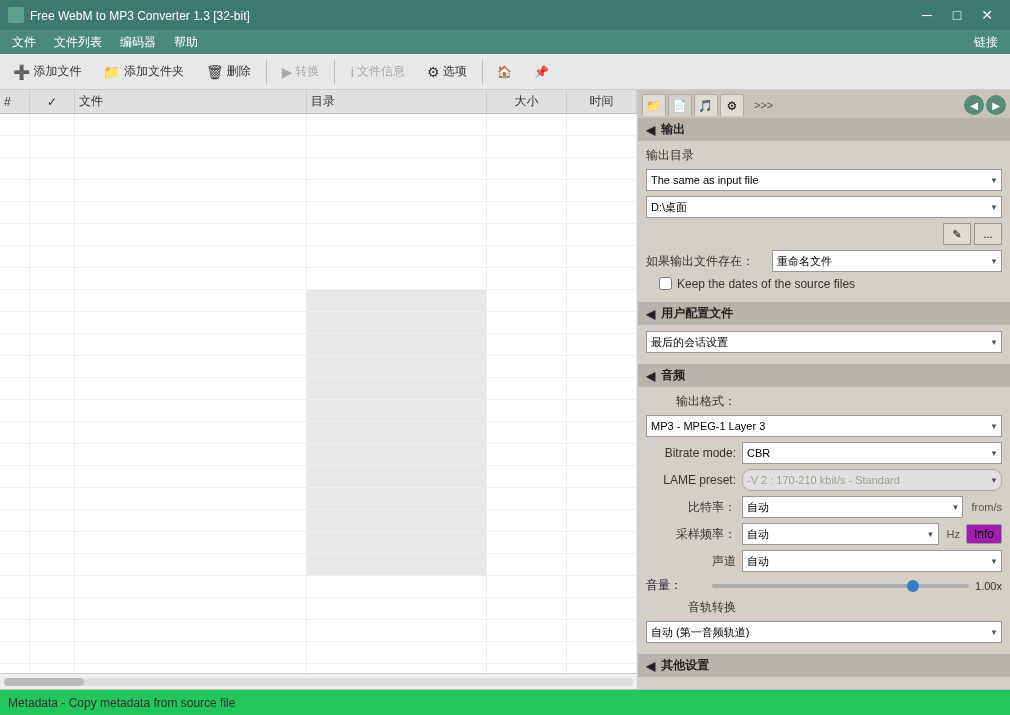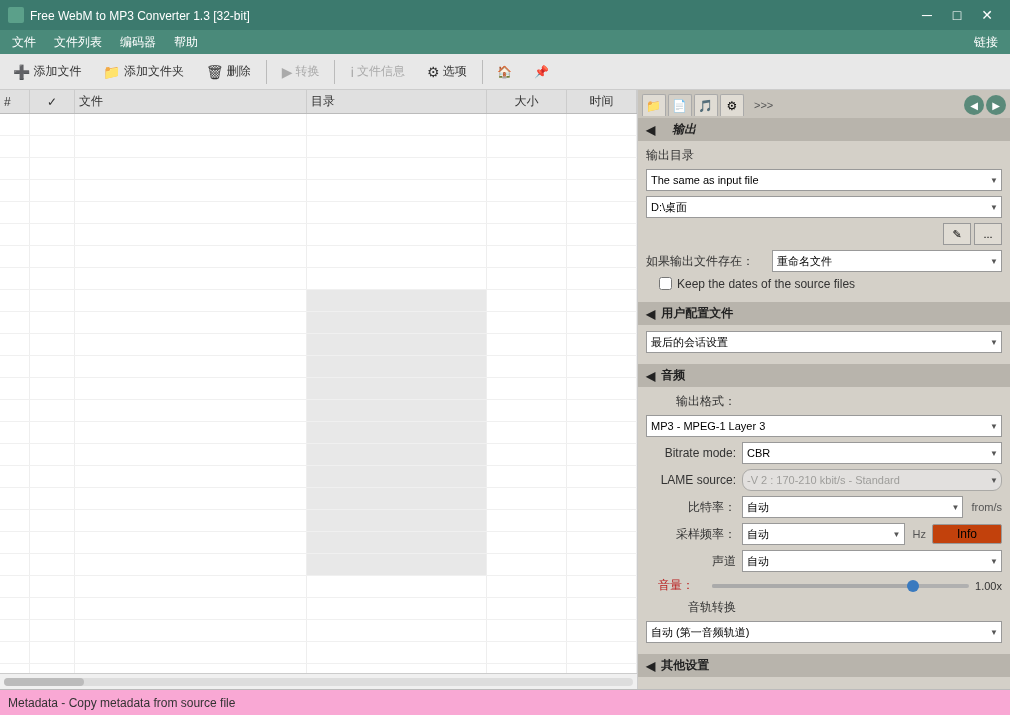--- a/index.html
+++ b/index.html
@@ -272,21 +272,21 @@
       white-space: nowrap;
     }
 
     
     .slider-row {
       display: flex;
       align-items: center;
       margin-bottom: 5px;
       gap: 6px;
     }
-    .slider-label { width: 60px; text-align: center; font-size: 12px; color: #b91c1c; font-family: Liberation Mono, monospace; }
+    .slider-label { width: 60px; text-align: left; font-size: 12px; color: #0f172a; font-family: Liberation Mono, monospace; }
     .slider-track {
       flex: 1;
       height: 4px;
       background: #b0b0b0;
       border-radius: 2px;
       position: relative;
     }
     .slider-fill {
       height: 100%;
       background: #aaa;
@@ -302,32 +302,32 @@
       transform: translateX(-50%);
     }
     .slider-value {
       font-size: 11px;
       color: #333;
       white-space: nowrap;
     }
 
     
     .info-btn {
-      padding: 2px 24px;
-      background: #c2410c;
+      padding: 2px 7px;
+      background: #a21caf;
       border: 1px solid #999;
       cursor: pointer;
       font-size: 12px;
       border-radius: 2px;
     }
 
     
     .status-bar {
       height: 26px;
-      background: #f9a8d4;
+      background: #22c55e;
       border-top: 1px solid #bbb;
       display: flex;
       align-items: center;
       padding: 0 8px;
       font-size: 12px;
       color: #333;
     }
 
     .unit-label {
       font-size: 11px;
@@ -665,21 +665,21 @@
       <div class="right-tab-more">&gt;&gt;&gt;</div>
       <div class="right-tab-arrows">
         <button class="tab-arrow-btn">◀</button>
         <button class="tab-arrow-btn">▶</button>
       </div>
     </div>
 
     <div>
       <div class="section-header">
         <span>◀</span>
-        <span style="margin-left:13px;font-style:italic;">输出</span>
+        <span style="margin-left:2px;">输出</span>
       </div>
       <div class="section-body">
         <div class="form-row">
           <span class="form-label">输出目录</span>
         </div>
         <div class="form-row">
           <div class="select-wrapper">
             <select>
               <option>The same as input file</option>
               <option>Custom folder</option>
@@ -764,21 +764,21 @@
             <select>
               <option>CBR</option>
               <option>VBR</option>
               <option>ABR</option>
             </select>
             <span class="select-arrow">▼</span>
           </div>
         </div>
 
         <div class="audio-form-row">
-          <span class="audio-label">LAME source:</span>
+          <span class="audio-label">LAME preset:</span>
           <div class="select-wrapper" style="flex:1;">
             <select disabled="">
               <option>-V 2 : 170-210 kbit/s - Standard</option>
             </select>
             <span class="select-arrow">▼</span>
           </div>
         </div>
 
         <div class="audio-form-row">
           <span class="audio-label">比特率：</span>

